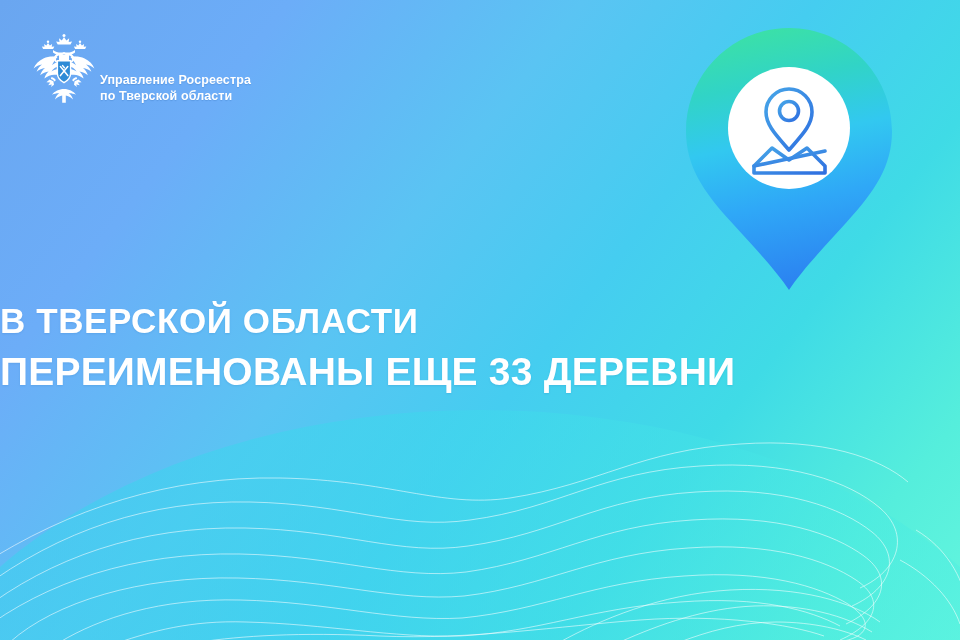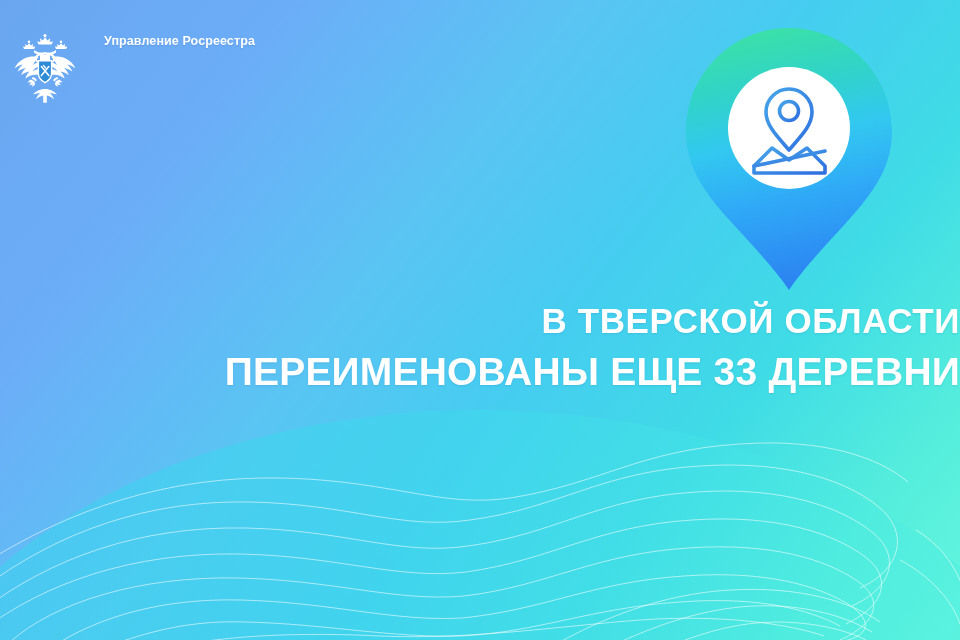--- a/index.html
+++ b/index.html
@@ -57,25 +57,25 @@
     fill: none;
     stroke: #ffffff;
     stroke-opacity: 0.55;
     stroke-width: 1;
     vector-effect: non-scaling-stroke;
   }
 
   
   .logo-block {
     position: absolute;
-    left: 12px;
+    left: 31px;
     top: 33px;
     display: flex;
-    align-items: flex-start;
-    gap: 26px;
+    align-items: flex-end;
+    gap: 3px;
   }
   .emblem { width: 66px; height: 72px; display: block; flex: none; }
   .logo-text {
     color: #ffffff;
     font-size: 12.5px;
     line-height: 1.33;
     font-weight: 600;
     letter-spacing: 0.1px;
     white-space: nowrap;
     text-shadow: 0 1px 1px rgba(30,90,160,0.22);
@@ -91,21 +91,21 @@
     height: 262px;
   }
   .map-pin svg { display: block; width: 100%; height: 100%; }
 
   
   .headline {
     position: absolute;
     left: 0;
     right: 0;
     top: 296px;
-    text-align: right;
+    text-align: left;
     color: #ffffff;
     font-size: 35px;
     font-weight: 700;
     line-height: 1.40;
     letter-spacing: 0.6px;
     text-transform: uppercase;
     text-shadow: 0 1px 2px rgba(40,110,180,0.18);
     font-stretch: condensed;
   }
   .headline .line { display: block; white-space: nowrap; }
@@ -184,20 +184,21 @@
 
         <g stroke="#ffffff" stroke-width="1.5" stroke-linecap="round" fill="none">
           <path d="M29.4 33.6 L36.8 42.6"></path>
           <path d="M36.8 33.6 L29.4 42.6"></path>
           <path d="M31.6 32.6 L33.4 34.8"></path>
         </g>
       </svg>
     </span>
     <span class="logo-text">
       <span>Управление Росреестра</span>
+      <span>по Тверской области</span>
     </span>
   </div>
 
   <div class="map-pin">
     <svg viewBox="0 0 206 262" aria-hidden="true">
       <defs>
         <linearGradient id="pinGrad" x1="0.42" y1="0" x2="0.58" y2="1">
           <stop offset="0%" stop-color="#3BE0A8"></stop>
           <stop offset="20%" stop-color="#31D4C6"></stop>
           <stop offset="42%" stop-color="#32C8F0"></stop>

